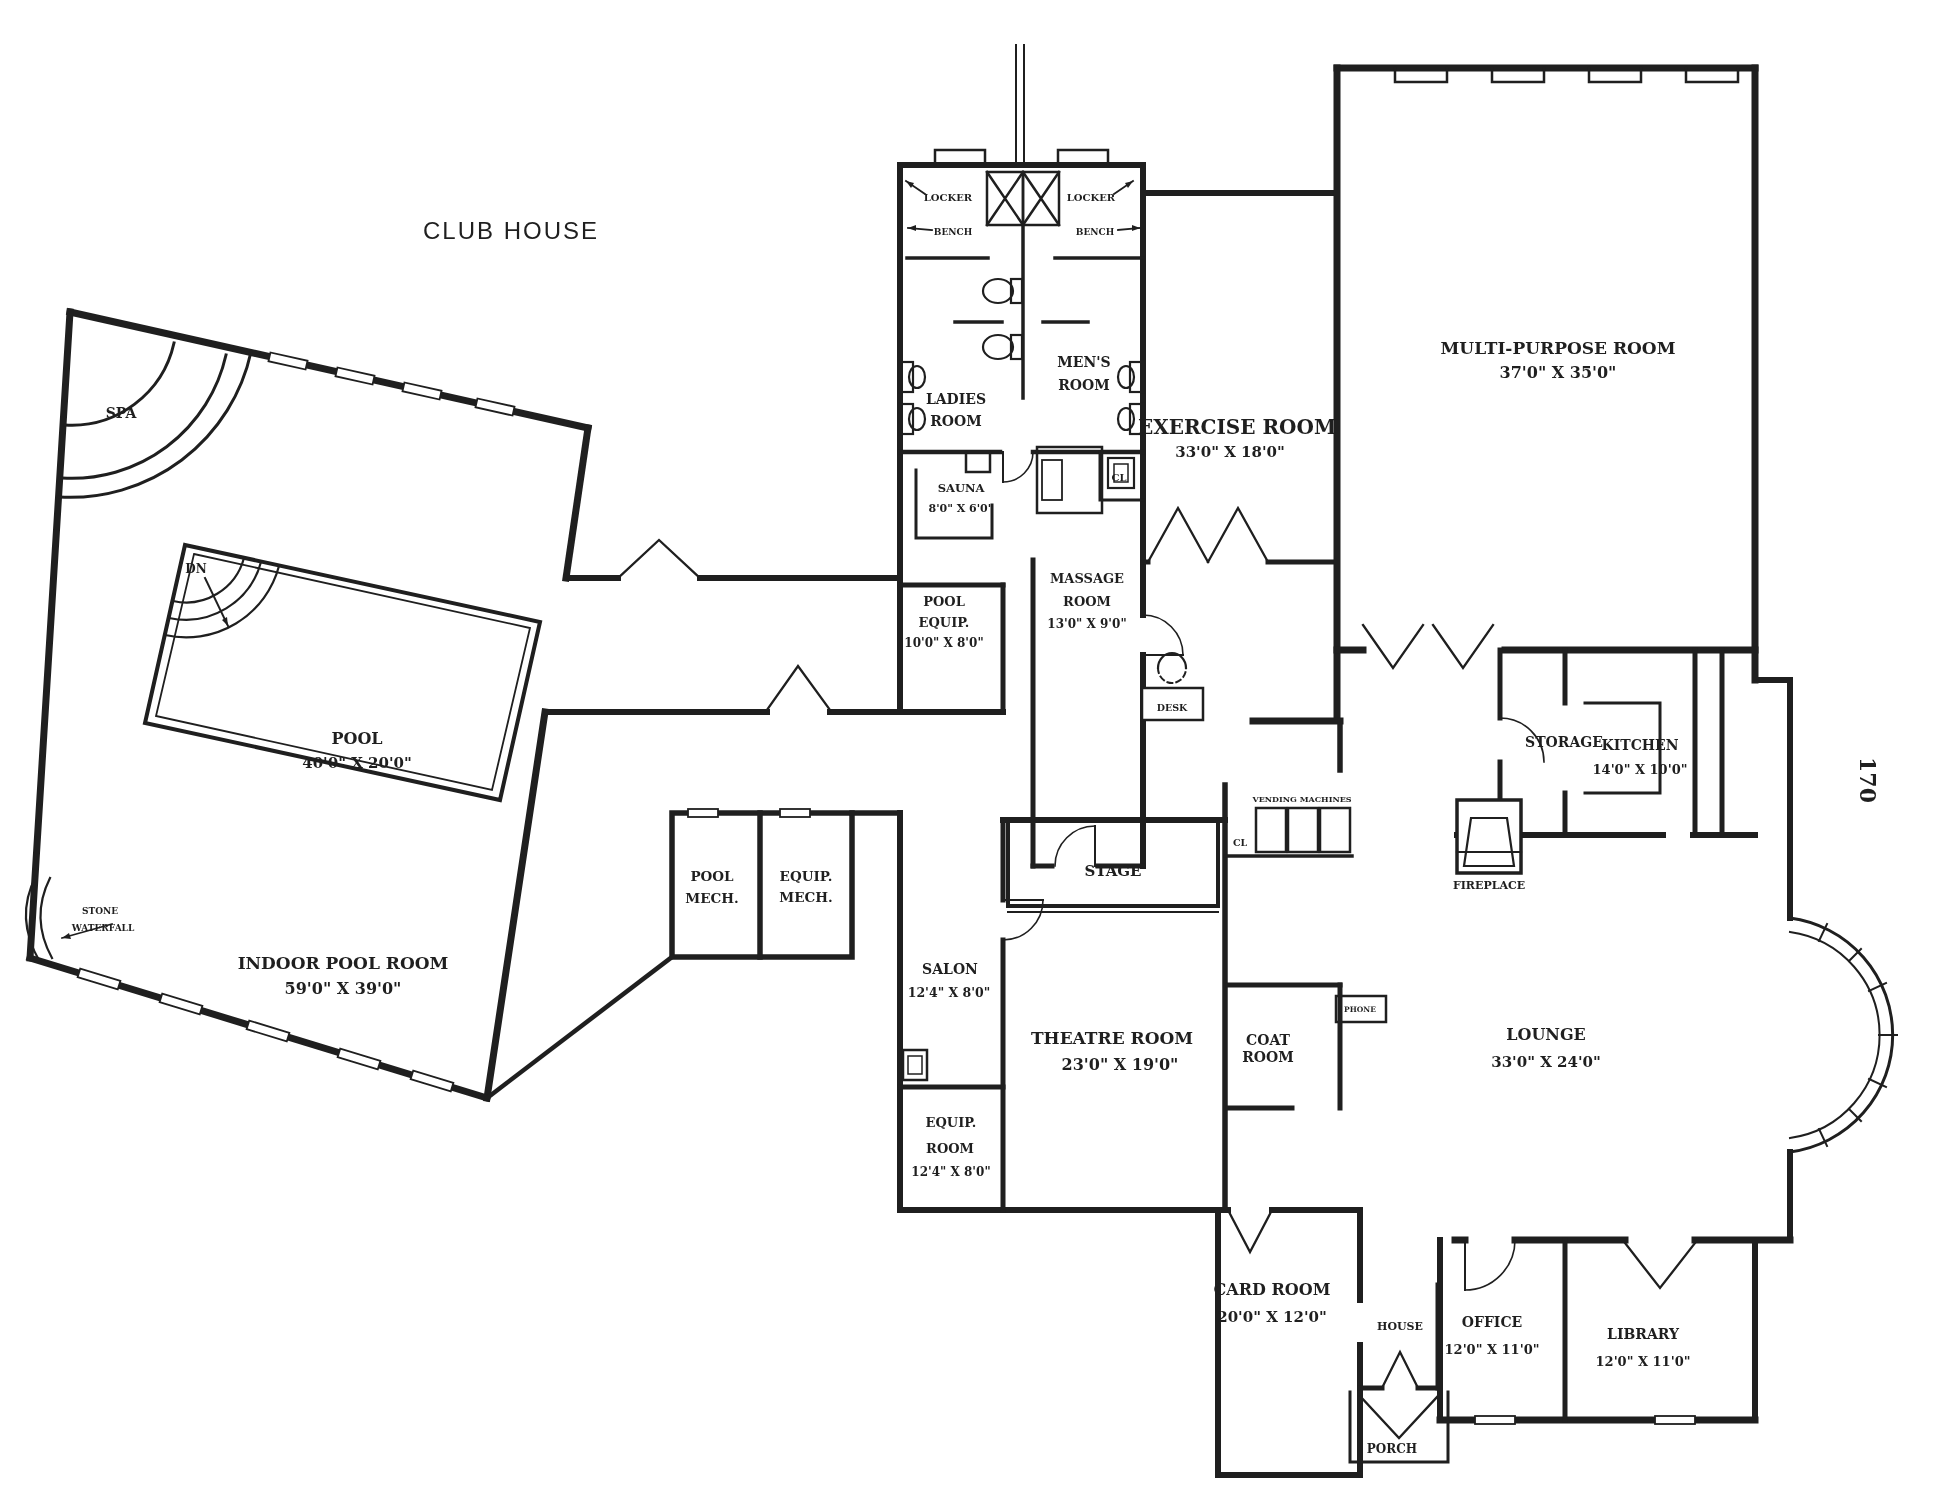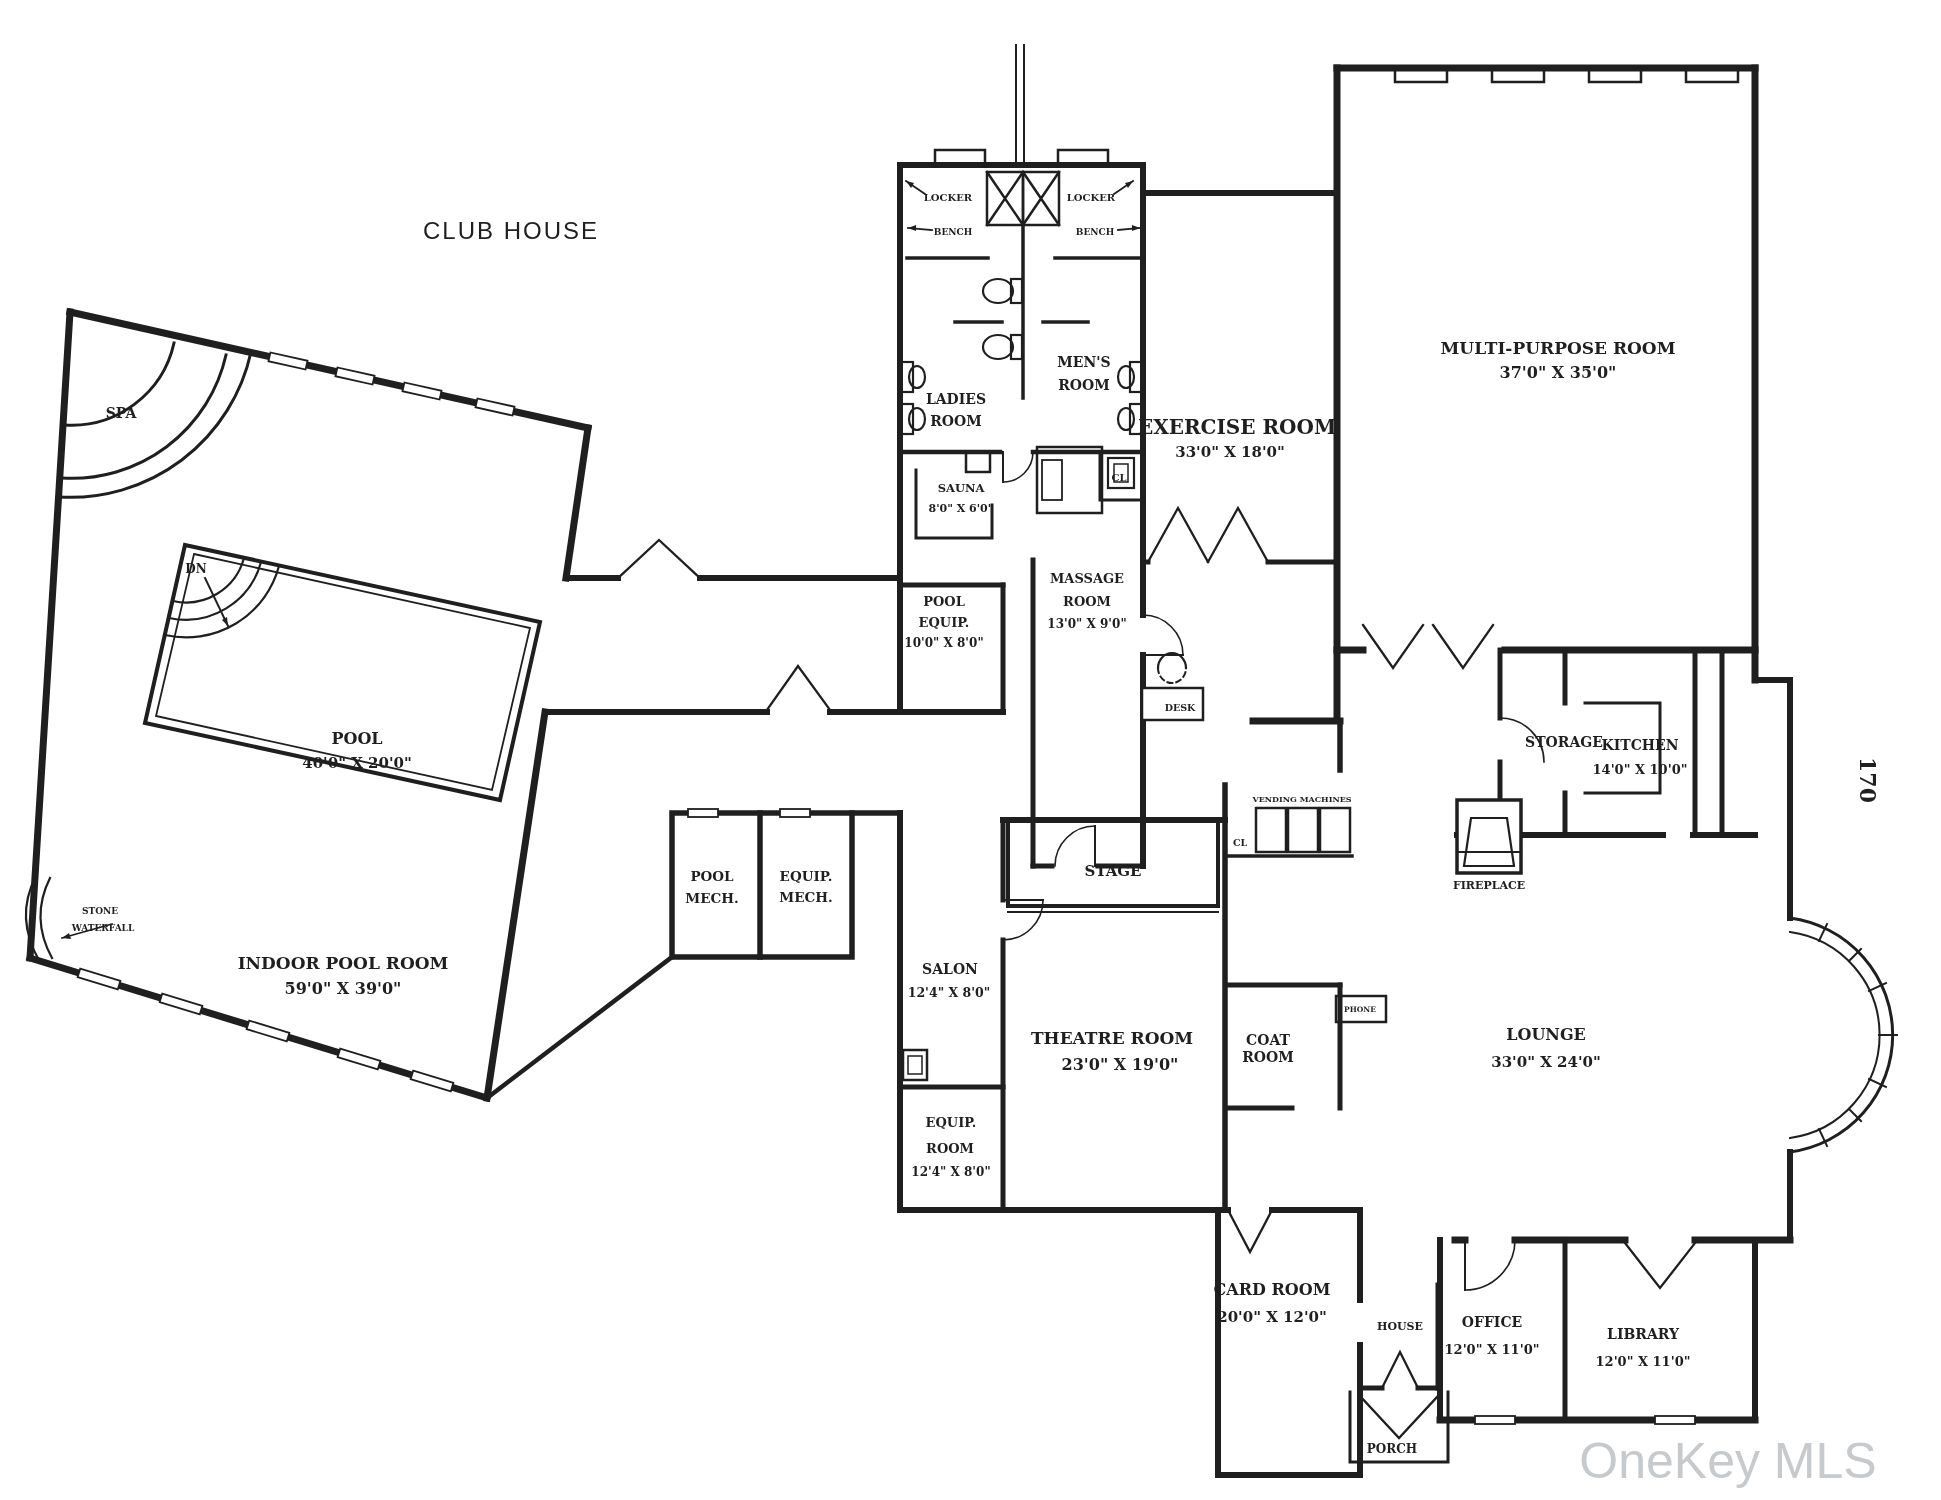--- a/index.html
+++ b/index.html
@@ -351,21 +351,21 @@
       <div class="lbl" style="left: 961px; top: 508px; font-size: 11px; transform: translate(-50%, -50%);">8'0" X 6'0"</div>
       <div class="lbl" style="left: 1119px; top: 478px; font-size: 10px; transform: translate(-50%, -50%);">CL</div>
       <div class="lbl" style="left: 944px; top: 601px; font-size: 13px; transform: translate(-50%, -50%);">POOL</div>
       <div class="lbl" style="left: 944px; top: 622px; font-size: 13px; transform: translate(-50%, -50%);">EQUIP.</div>
       <div class="lbl" style="left: 944px; top: 643px; font-size: 12px; transform: translate(-50%, -50%);">10'0" X 8'0"</div>
       <div class="lbl" style="left: 1087px; top: 578px; font-size: 13px; transform: translate(-50%, -50%);">MASSAGE</div>
       <div class="lbl" style="left: 1087px; top: 601px; font-size: 13px; transform: translate(-50%, -50%);">ROOM</div>
       <div class="lbl" style="left: 1087px; top: 624px; font-size: 12px; transform: translate(-50%, -50%);">13'0" X 9'0"</div>
       <div class="lbl" style="left: 1237px; top: 427px; font-size: 20px; transform: translate(-50%, -50%);">EXERCISE ROOM</div>
       <div class="lbl" style="left: 1230px; top: 452px; font-size: 15px; transform: translate(-50%, -50%);">33'0" X 18'0"</div>
-      <div class="lbl" style="left: 1172px; top: 708px; font-size: 9.5px; transform: translate(-50%, -50%); margin-left: 8px;">DESK</div>
+      <div class="lbl" style="left: 1172px; top: 708px; font-size: 9.5px; transform: translate(-50%, -50%);">DESK</div>
       <div class="lbl" style="left: 1558px; top: 348px; font-size: 17px; transform: translate(-50%, -50%);">MULTI-PURPOSE ROOM</div>
       <div class="lbl" style="left: 1558px; top: 373px; font-size: 16px; transform: translate(-50%, -50%);">37'0" X 35'0"</div>
       <div class="lbl" style="left: 1520px; top: 742px; font-size: 14px; transform: translate(-50%, -50%); margin-left: 44px;">STORAGE</div>
       <div class="lbl" style="left: 1640px; top: 745px; font-size: 14px; transform: translate(-50%, -50%);">KITCHEN</div>
       <div class="lbl" style="left: 1640px; top: 769px; font-size: 13px; transform: translate(-50%, -50%);">14'0" X 10'0"</div>
       <div class="lbl" style="left: 1489px; top: 885px; font-size: 11px; transform: translate(-50%, -50%);">FIREPLACE</div>
       <div class="lbl" style="left: 1302px; top: 799px; font-size: 8px; transform: translate(-50%, -50%);">VENDING MACHINES</div>
       <div class="lbl" style="left: 1240px; top: 843px; font-size: 9.5px; transform: translate(-50%, -50%);">CL</div>
       <div class="lbl" style="left: 1113px; top: 871px; font-size: 15px; transform: translate(-50%, -50%);">STAGE</div>
       <div class="lbl" style="left: 1112px; top: 1038px; font-size: 17px; transform: translate(-50%, -50%);">THEATRE ROOM</div>
@@ -386,16 +386,15 @@
       <div class="lbl" style="left: 1546px; top: 1062px; font-size: 15px; transform: translate(-50%, -50%);">33'0" X 24'0"</div>
       <div class="lbl" style="left: 1272px; top: 1290px; font-size: 16px; transform: translate(-50%, -50%);">CARD ROOM</div>
       <div class="lbl" style="left: 1272px; top: 1317px; font-size: 15px; transform: translate(-50%, -50%);">20'0" X 12'0"</div>
       <div class="lbl" style="left: 1400px; top: 1326px; font-size: 11px; transform: translate(-50%, -50%);">HOUSE</div>
       <div class="lbl" style="left: 1392px; top: 1449px; font-size: 12px; transform: translate(-50%, -50%);">PORCH</div>
       <div class="lbl" style="left: 1492px; top: 1322px; font-size: 14px; transform: translate(-50%, -50%);">OFFICE</div>
       <div class="lbl" style="left: 1492px; top: 1349px; font-size: 13px; transform: translate(-50%, -50%);">12'0" X 11'0"</div>
       <div class="lbl" style="left: 1643px; top: 1334px; font-size: 14px; transform: translate(-50%, -50%);">LIBRARY</div>
       <div class="lbl" style="left: 1643px; top: 1361px; font-size: 13px; transform: translate(-50%, -50%);">12'0" X 11'0"</div>
       <div class="lbl" style="left: 1868px; top: 780px; font-size: 22px; transform: translate(-50%, -50%) rotate(90deg);">170</div>
-      <div class="lbl sans" style="left: 1728px; top: 1461px; font-size: 50px; color: rgb(198, 202, 205); transform: translate(-50%, -50%);">OneKey MLS</div>
     </div>
 
 </div>
 
 </body></html>

